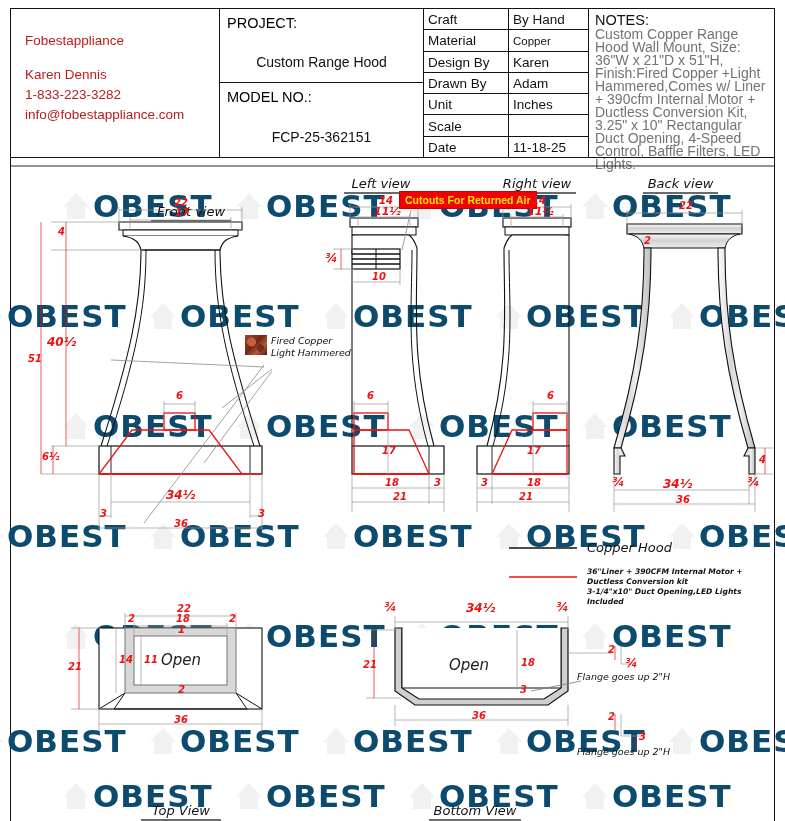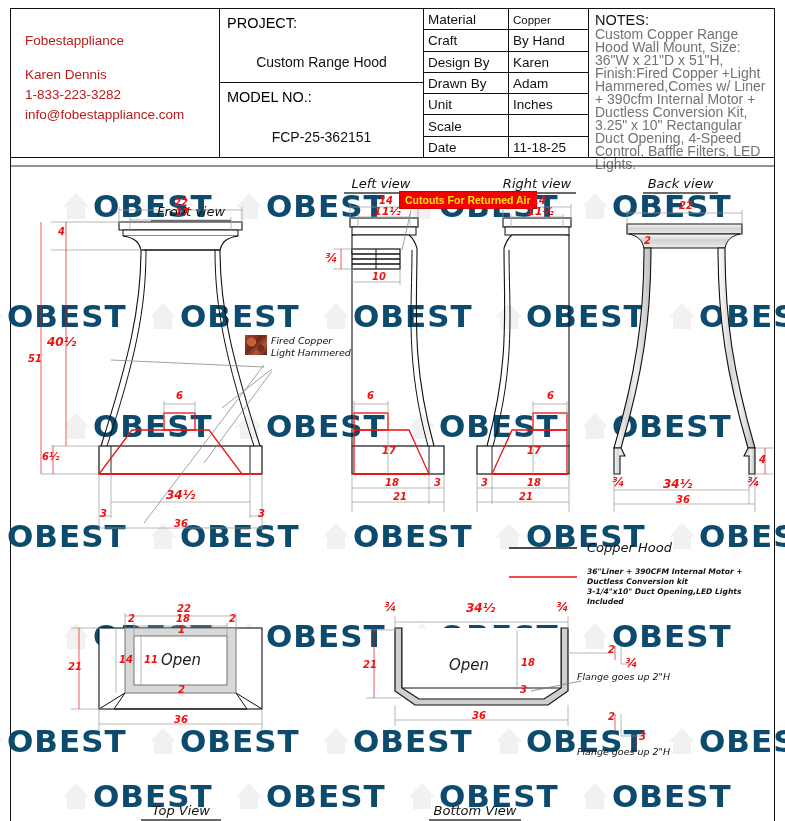--- a/index.html
+++ b/index.html
@@ -72,26 +72,26 @@
         <span class="tb-val">Custom Range Hood</span>
       </div>
       <div class="tb-proj-cell">
         <span class="tb-lab">MODEL NO.:</span>
         <span class="tb-val">FCP-25-362151</span>
       </div>
     </div>
 
     <div class="tb-col" id="tb-specs">
       <div class="spec-row">
+        <div class="spec-k">Craft</div>
+        <div class="spec-v">By Hand</div>
+      </div>
+      <div class="spec-row">
         <div class="spec-k">Material</div>
         <div class="spec-v sm">Copper</div>
-      </div>
-      <div class="spec-row">
-        <div class="spec-k">Craft</div>
-        <div class="spec-v">By Hand</div>
       </div>
       <div class="spec-row">
         <div class="spec-k">Design By</div>
         <div class="spec-v">Karen</div>
       </div>
       <div class="spec-row">
         <div class="spec-k">Drawn By</div>
         <div class="spec-v">Adam</div>
       </div>
       <div class="spec-row">

